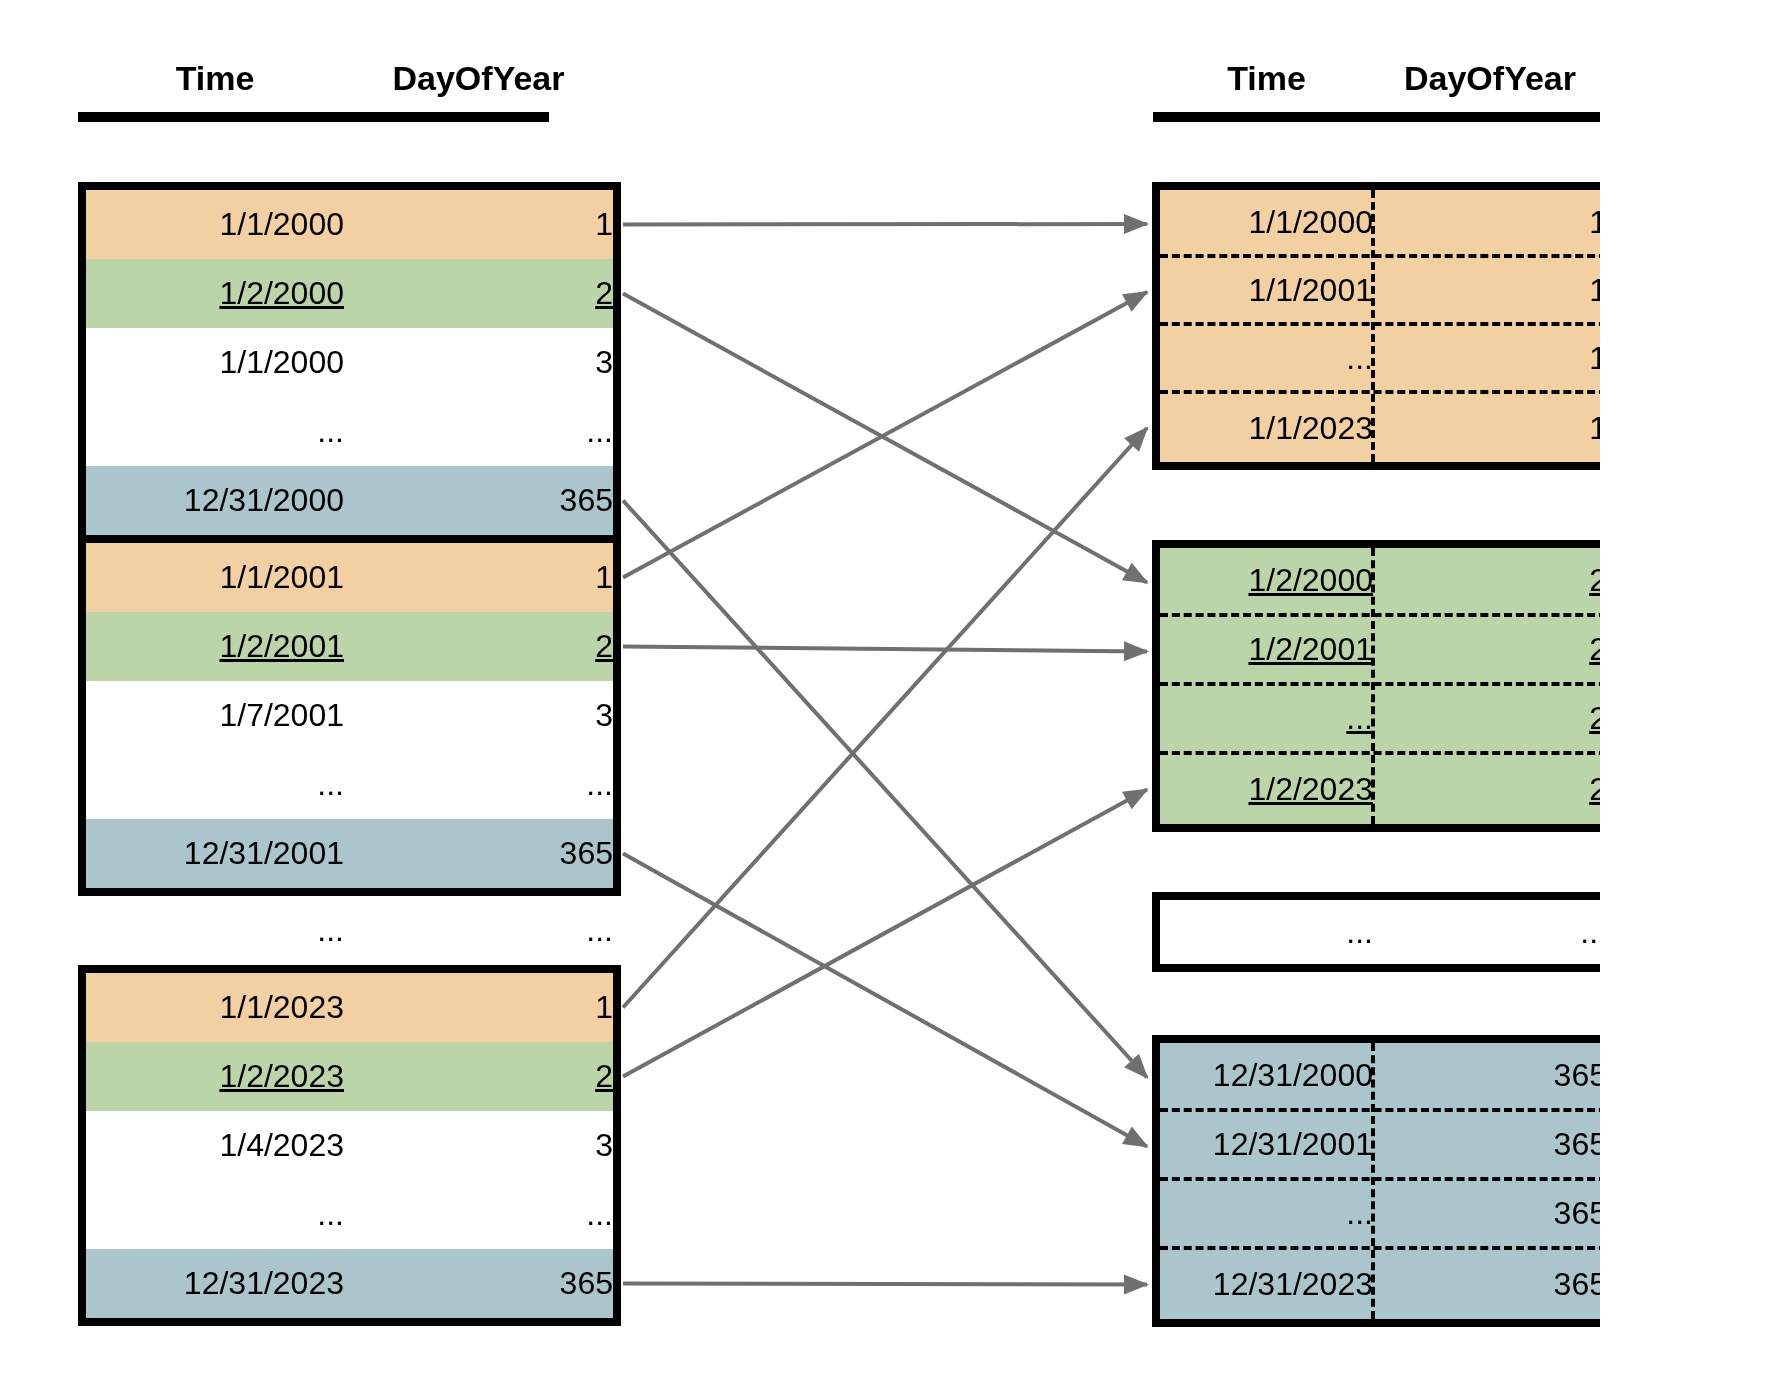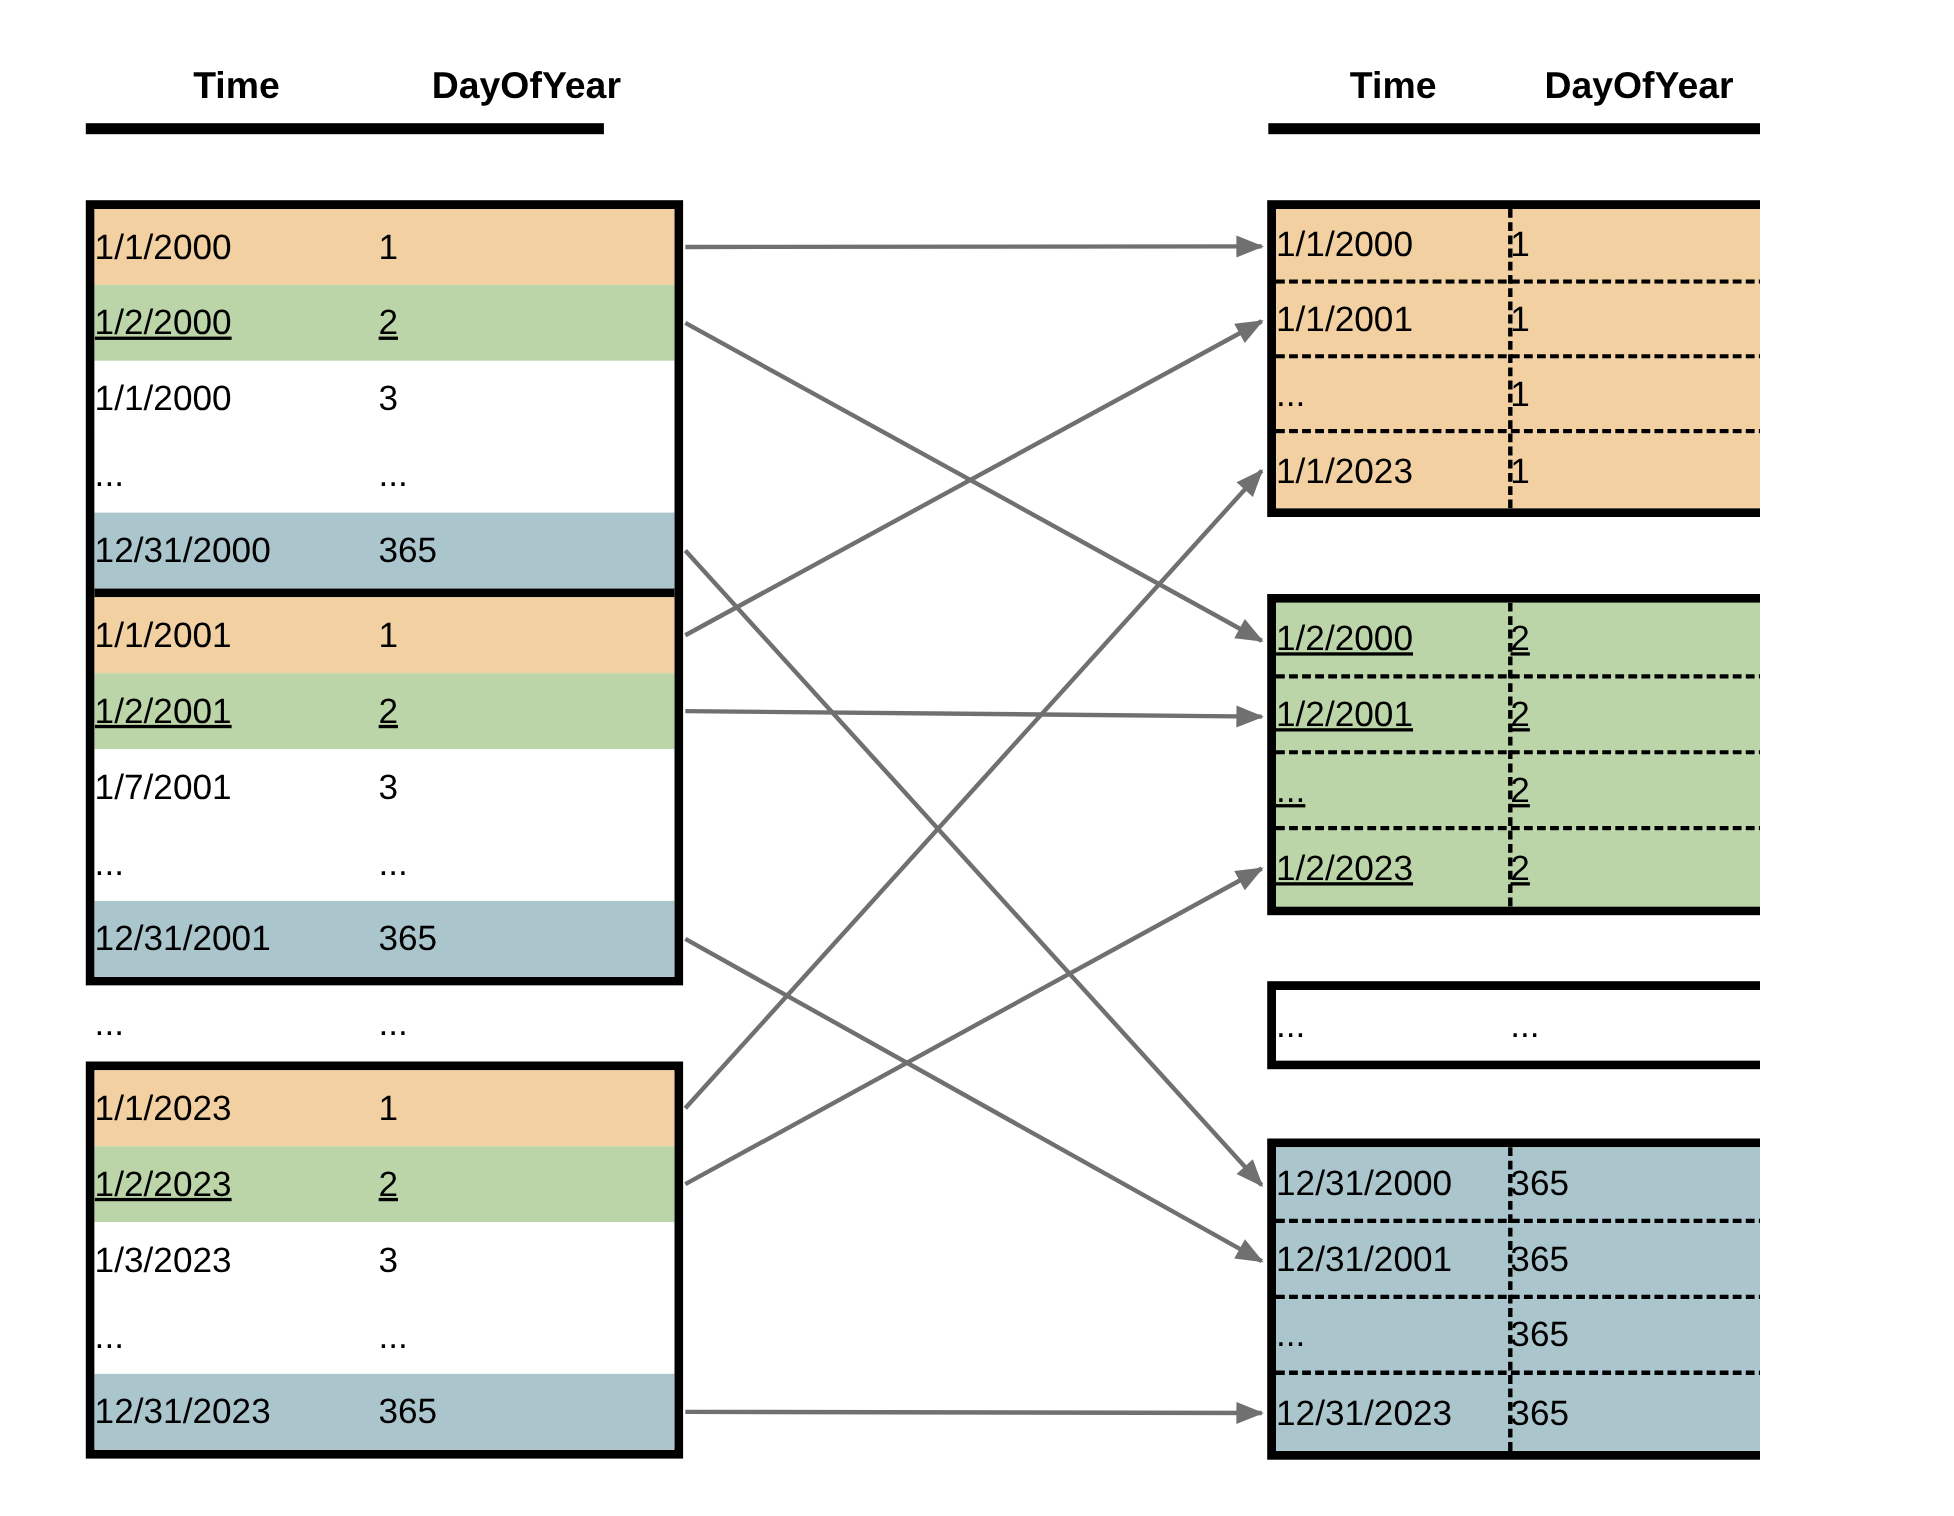--- a/index.html
+++ b/index.html
@@ -33,21 +33,21 @@
   #right-group-gap{top:892px;height:80px;}
   #right-group-day365{top:1035px;height:292px;}
 
   
   .row{display:grid;align-items:center;font-size:32px;}
   .lrow{height:69px;grid-template-columns:258px 1fr;}
   .grow{grid-template-columns:213px 234px 1fr;}
   .grow-68{height:68px;}
   .grow-69{height:69px;}
   .grow-64{height:64px;}
-  .row .cell{text-align:left;overflow:hidden;white-space:nowrap;}
+  .row .cell{text-align:right;overflow:hidden;white-space:nowrap;}
   .dash-below{border-bottom:4px dashed var(--c-border);}
   .band-orange{background:var(--c-orange);}
   .band-green{background:var(--c-green);text-decoration:underline;}
   .band-blue{background:var(--c-blue);}
   .band-white{background:var(--c-white);}
 
   .junction{height:8px;background:var(--c-border);}
   .vdash{position:absolute;top:0;bottom:0;left:211px;width:0;
          border-left:4px dashed var(--c-border);pointer-events:none;}
   .rtable{overflow:visible;}
@@ -144,21 +144,21 @@
   <div id="left-table-2023" class="tablebox ltable">
     <div class="row lrow band-orange">
       <div class="cell">1/1/2023</div>
       <div class="cell">1</div>
     </div>
     <div class="row lrow band-green">
       <div class="cell">1/2/2023</div>
       <div class="cell">2</div>
     </div>
     <div class="row lrow band-white">
-      <div class="cell">1/3/2023</div>
+      <div class="cell">1/4/2023</div>
       <div class="cell">3</div>
     </div>
     <div class="row lrow band-white">
       <div class="cell">...</div>
       <div class="cell">...</div>
     </div>
     <div class="row lrow band-blue">
       <div class="cell">12/31/2023</div>
       <div class="cell">365</div>
     </div>

